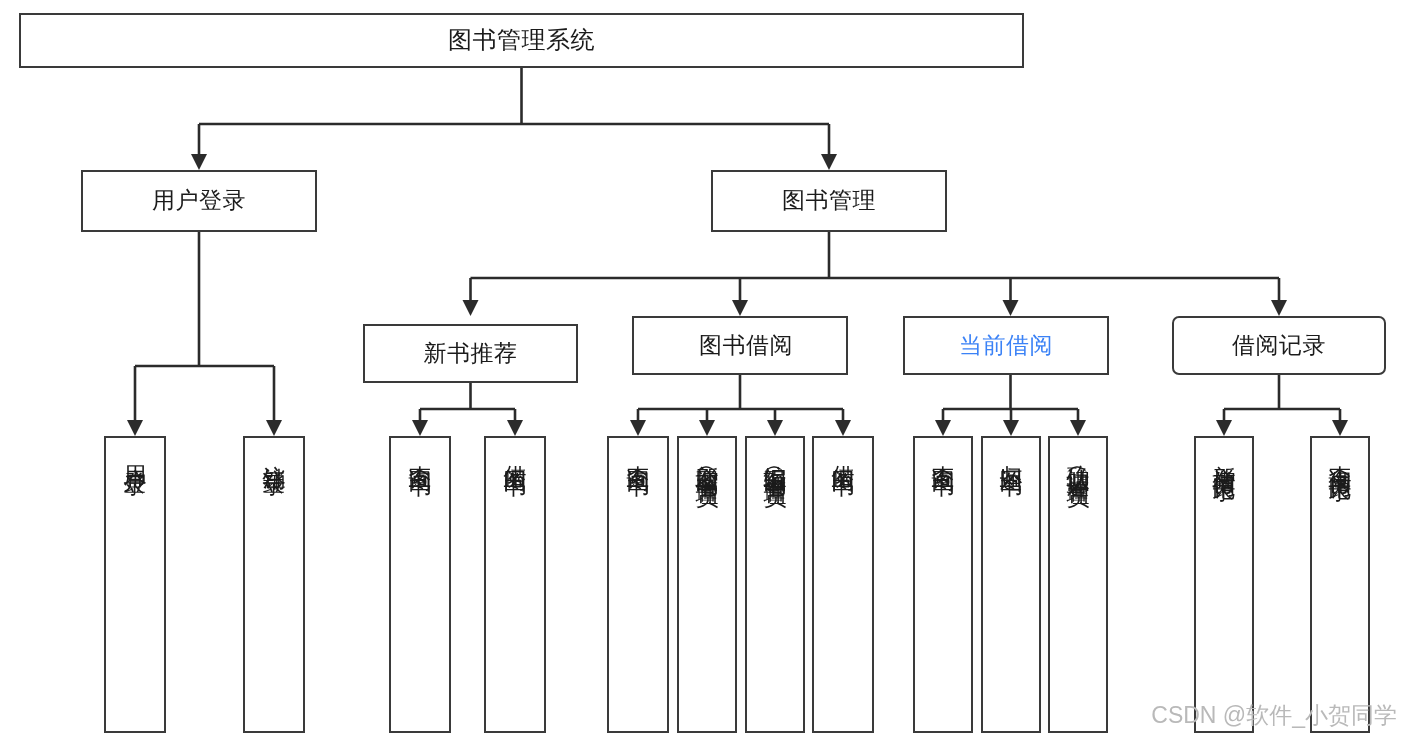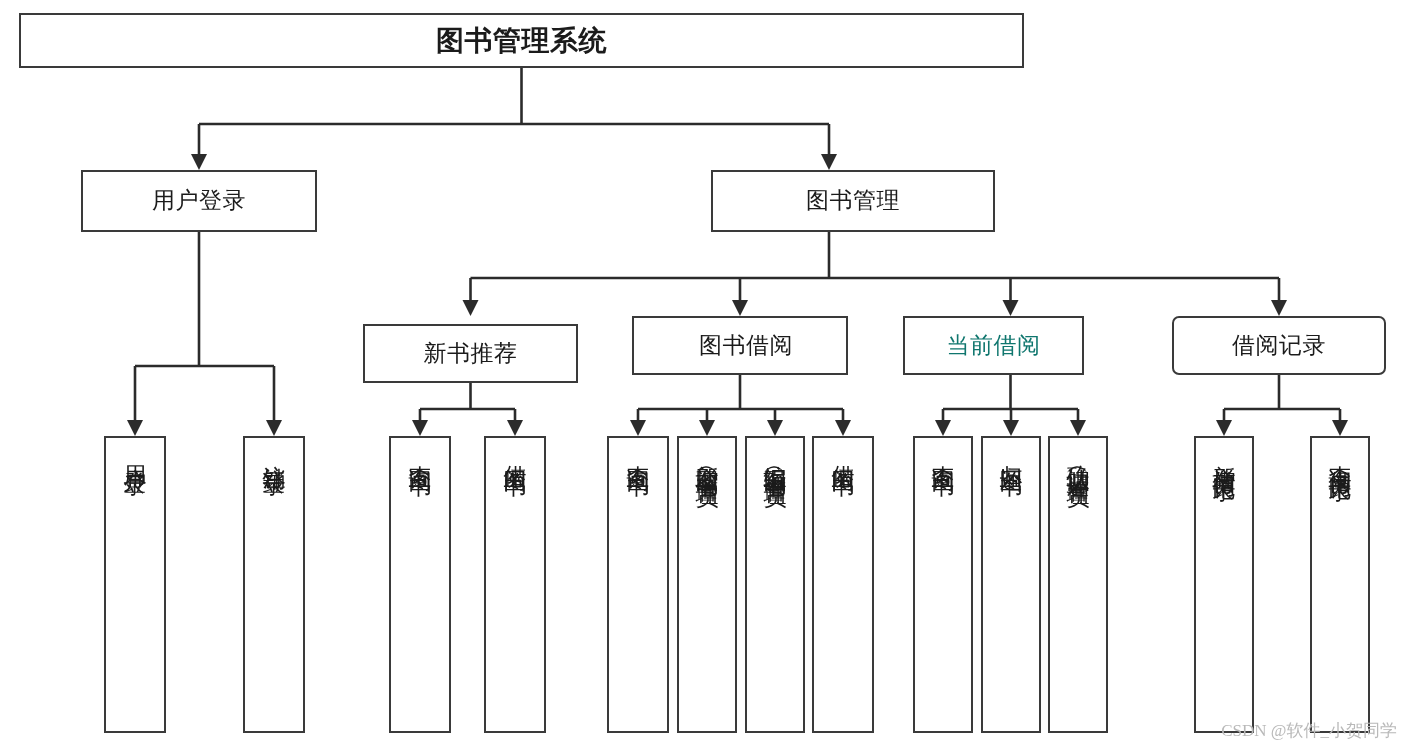--- a/index.html
+++ b/index.html
@@ -46,28 +46,28 @@
   .vertical {
     align-items: flex-start;
     padding-top: 9px;
   }
   .vertical .node-label {
     writing-mode: vertical-rl;
     text-orientation: upright;
     font-size: 23px;
     letter-spacing: 3px;
   }
-  .root .node-label { font-size: 28px; font-weight: bold; }
+  .root .node-label { font-size: 24px; }
   .watermark {
     position: absolute;
     right: 8px;
-    bottom: 5px;
-    font-size: 17px;
+    bottom: 16px;
+    font-size: 23px;
     color: #b9b9b9;
-    font-family: Liberation Serif, serif;
+    font-family: Liberation Sans, sans-serif;
     white-space: nowrap;
   }
 </style>
 </head>
 <body>
 
 <div id="canvas">
   <svg id="edges" viewBox="0 0 1405 747">
       <g>
         <line x1="521.5" y1="68" x2="521.5" y2="124" stroke="#2b2b2b" stroke-width="2.6"></line>
@@ -136,30 +136,30 @@
         <path d="M1332,420 L1348,420 L1340,436 Z" fill="#2b2b2b"></path>
       </g>
     </svg>
   <div id="nodes">
       <div class="node horizontal root" style="left: 19px; top: 13px; width: 1005px; height: 55px; border-color: rgb(58, 58, 58); background: rgb(255, 255, 255); color: rgb(27, 27, 27);">
         <span class="node-label">图书管理系统</span>
       </div>
       <div class="node horizontal" style="left: 81px; top: 170px; width: 236px; height: 62px; border-color: rgb(58, 58, 58); background: rgb(255, 255, 255); color: rgb(27, 27, 27);">
         <span class="node-label">用户登录</span>
       </div>
-      <div class="node horizontal" style="left: 711px; top: 170px; width: 284px; height: 62px; border-color: rgb(58, 58, 58); background: rgb(255, 255, 255); color: rgb(27, 27, 27);">
+      <div class="node horizontal" style="left: 711px; top: 170px; width: 236px; height: 62px; border-color: rgb(58, 58, 58); background: rgb(255, 255, 255); color: rgb(27, 27, 27);">
         <span class="node-label">图书管理</span>
       </div>
       <div class="node horizontal" style="left: 363px; top: 324px; width: 215px; height: 59px; border-color: rgb(58, 58, 58); background: rgb(255, 255, 255); color: rgb(27, 27, 27);">
         <span class="node-label">新书推荐</span>
       </div>
       <div class="node horizontal" style="left: 632px; top: 316px; width: 216px; height: 59px; border-color: rgb(58, 58, 58); background: rgb(255, 255, 255); color: rgb(27, 27, 27); padding-left: 12px;">
         <span class="node-label">图书借阅</span>
       </div>
-      <div class="node horizontal" style="left: 903px; top: 316px; width: 181px; height: 59px; border-color: rgb(58, 58, 58); background: rgb(255, 255, 255); color: #0f766e;">
+      <div class="node horizontal" style="left: 903px; top: 316px; width: 206px; height: 59px; border-color: rgb(58, 58, 58); background: rgb(255, 255, 255); color: #3b82f6;">
         <span class="node-label">当前借阅</span>
       </div>
       <div class="node horizontal" style="left: 1172px; top: 316px; width: 214px; height: 59px; border-color: rgb(58, 58, 58); background: rgb(255, 255, 255); color: rgb(27, 27, 27); border-radius: 7px;">
         <span class="node-label">借阅记录</span>
       </div>
       <div class="node vertical" style="left: 104px; top: 436px; width: 62px; height: 297px; border-color: rgb(58, 58, 58); background: rgb(255, 255, 255); color: rgb(27, 27, 27);">
         <span class="node-label">用户登录</span>
       </div>
       <div class="node vertical" style="left: 243px; top: 436px; width: 62px; height: 297px; border-color: rgb(58, 58, 58); background: rgb(255, 255, 255); color: rgb(27, 27, 27);">
         <span class="node-label">注销登录</span>

